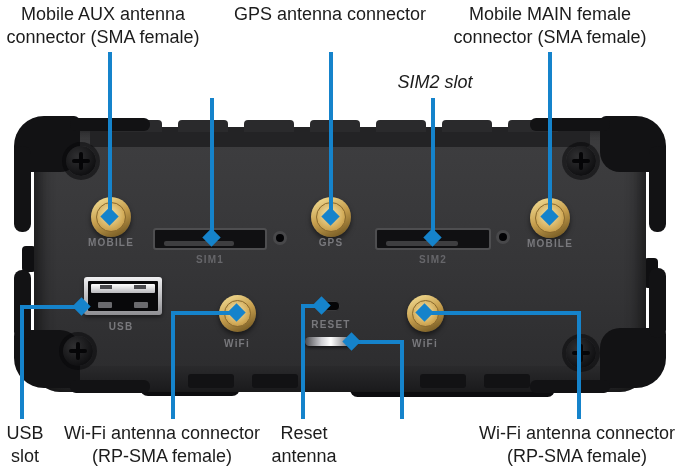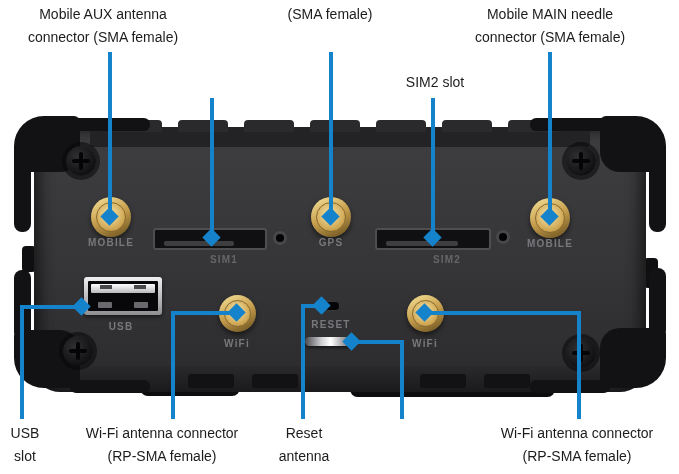--- a/index.html
+++ b/index.html
@@ -3,21 +3,21 @@
 <meta charset="utf-8">
 <style>
   html,body{margin:0;padding:0;background:#ffffff;}
   #stage{
     position:relative;width:679px;height:474px;background:#ffffff;overflow:hidden;
     font-family:"Liberation Sans", sans-serif;
   }
   
   .ann{
     position:absolute;transform:translateX(-50%);text-align:center;
-    color:#1c1c1c;font-size:14px;line-height:23px;white-space:nowrap;font-weight:500;
+    color:#1c1c1c;font-size:18px;line-height:23px;white-space:nowrap;font-weight:500;
   }
   
   .cl{position:absolute;background:#1583cb;z-index:8;}
   .dm{position:absolute;width:13px;height:13px;background:#1583cb;transform:rotate(45deg);z-index:9;}
   
   .under{position:absolute;background:#0d0d0f;border-radius:8px;z-index:0;}
   .nub{position:absolute;background:#0f0f11;border-radius:4px;z-index:0;}
   #face{
     position:absolute;left:34px;top:128px;width:612px;height:264px;border-radius:26px;z-index:1;
     background:linear-gradient(180deg,#3e3e40 0%,#353537 55%,#2b2b2d 100%);
@@ -38,21 +38,21 @@
   
   .conn{position:absolute;border-radius:50%;z-index:4;
         background:linear-gradient(155deg,#f0d98f 8%,#c79f4e 48%,#6f5520 95%);
         box-shadow:0 3px 5px rgba(0,0,0,.5);}
   .conn .in{position:absolute;inset:5px;border-radius:50%;
         background:radial-gradient(circle at 45% 40%,#f6e7ae,#d2ab58 62%,#a8823a);
         border:1px solid #8a6a2e;}
   
   .plabel{position:absolute;transform:translateX(-50%);color:#78787c;font-size:10px;font-weight:bold;
           letter-spacing:1.2px;z-index:5;white-space:nowrap;}
-  .plabel.dim{color:#66666a;margin-left:14px;}
+  .plabel.dim{color:#66666a;}
   
   .slot{position:absolute;height:22px;background:#101012;border:2px solid #4e4e50;border-radius:3px;z-index:4;box-sizing:border-box;}
   .slot .lip{position:absolute;left:8%;right:28%;bottom:2px;height:5px;background:#3e3e40;border-radius:2px;}
   .eject{position:absolute;width:8px;height:8px;background:#030305;border:3px solid #48484a;border-radius:50%;z-index:4;}
   
   .usb{position:absolute;left:84px;top:277px;width:78px;height:38px;border-radius:3px;z-index:4;
        background:linear-gradient(180deg,#f0f0f2,#8e8e92);padding:4px;box-sizing:border-box;
        box-shadow:0 2px 4px rgba(0,0,0,.5);}
   .usb .cav{position:relative;width:100%;height:100%;background:#08080a;border-radius:1px;}
   .usb .tongue{position:absolute;left:3px;right:3px;top:3px;height:9px;border-radius:1px;
@@ -200,27 +200,27 @@
   <div class="dm" style="left:230px;top:306px;"></div>
   <div class="dm" style="left:315px;top:299px;"></div>
   <div class="dm" style="left:345px;top:335px;"></div>
   <div class="dm" style="left:418px;top:306px;"></div>
 
   <div class="ann" style="left:103px;top:3px;">
     <div>Mobile AUX antenna</div>
     <div>connector (SMA female)</div>
   </div>
   <div class="ann" style="left:330px;top:3px;">
-    <div>(SMA female)</div>
+    <div>GPS antenna connector</div>
   </div>
   <div class="ann" style="left:550px;top:3px;">
-    <div>Mobile MAIN needle</div>
+    <div>Mobile MAIN female</div>
     <div>connector (SMA female)</div>
   </div>
-  <div class="ann" style="left:435px;top:71px;">
+  <div class="ann" style="left:435px;top:71px;font-style:italic;">
     <div>SIM2 slot</div>
   </div>
 
   <div class="ann" style="left:25px;top:422px;">
     <div>USB</div>
     <div>slot</div>
   </div>
   <div class="ann" style="left:162px;top:422px;">
     <div>Wi-Fi antenna connector</div>
     <div>(RP-SMA female)</div>

